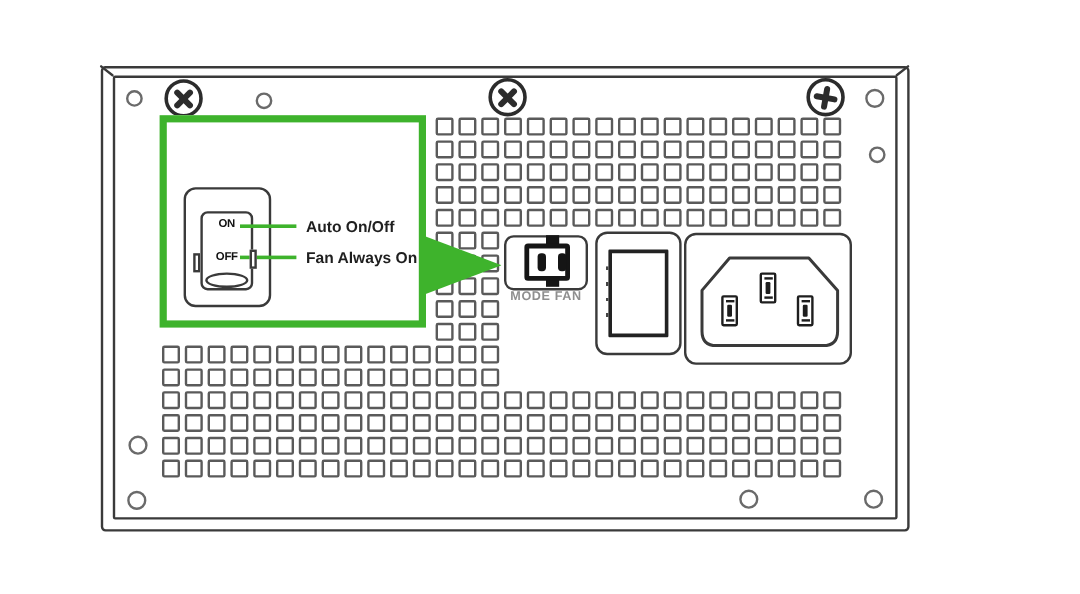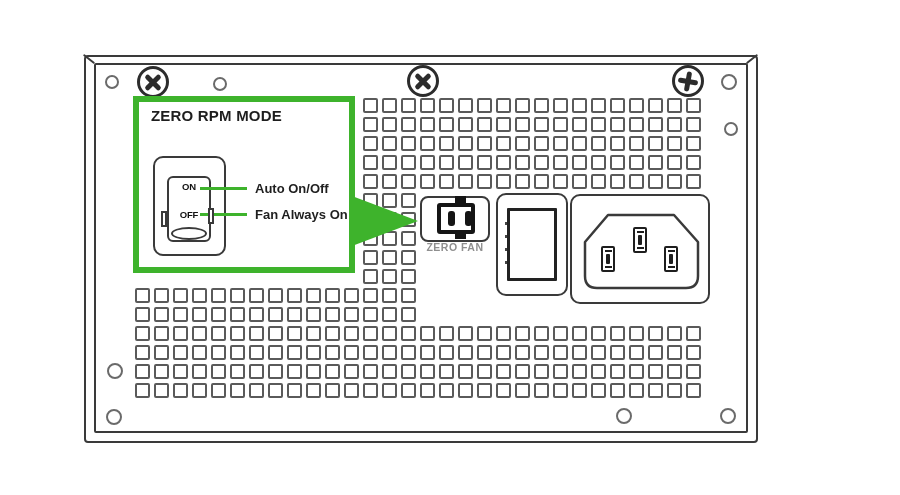--- a/index.html
+++ b/index.html
@@ -350,21 +350,21 @@
   <div class="abs hole" style="left:106px;top:409px;width:16px;height:16px;"></div>
   <div class="abs hole" style="left:616px;top:408px;width:16px;height:16px;"></div>
   <div class="abs hole" style="left:720px;top:408px;width:16px;height:16px;"></div>
 
   <div class="abs zf-outer"></div>
   <div class="abs zf-tab" style="left:455px;top:196px;"></div>
   <div class="abs zf-tab" style="left:455px;top:231px;"></div>
   <div class="abs zf-inner"></div>
   <div class="abs zf-pin" style="left:448px;top:211px;"></div>
   <div class="abs zf-pin" style="left:465px;top:211px;"></div>
-  <div class="abs zf-label">ZERO FAN</div>
+  <div class="abs zf-label">MODE FAN</div>
 
   <div class="abs pw-outer"></div>
   <div class="abs pw-inner"></div>
   <div class="abs pw-ticks"></div>
 
   <div class="abs ac-outer"></div>
   <svg class="abs" style="left:578px;top:206px;z-index:2;" width="126" height="88" viewBox="0 0 126 88">
     <path d="M 7 36 L 30 9 L 96 9 L 120 36 L 120 70 Q 120 82 108 82 L 19 82 Q 7 82 7 70 Z" fill="#ffffff" stroke="#3a3a3a" stroke-width="2.5" stroke-linejoin="round"></path>
   </svg>
   <div class="abs prong" style="left:633px;top:227px;z-index:3;">
@@ -372,21 +372,20 @@
     </div>
   <div class="abs prong" style="left:601px;top:246px;z-index:3;">
       <span class="pin"></span>
     </div>
   <div class="abs prong" style="left:664px;top:246px;z-index:3;">
       <span class="pin"></span>
     </div>
 
   <div class="abs arrow"></div>
   <div class="abs callout"></div>
-  <div class="abs callout-title">ZERO RPM MODE</div>
 
   <div class="abs bezel"></div>
   <div class="abs rocker"></div>
   <div class="abs rocker-lip"></div>
   <div class="abs notch" style="left:161px;top:211px;"></div>
   <div class="abs notch" style="left:208px;top:208px;"></div>
   <div class="abs sw-text" style="top:181px;">ON</div>
   <div class="abs sw-text" style="top:209px;">OFF</div>
 
   <div class="abs ann-line" style="left:200px;top:187px;width:47px;"></div>

